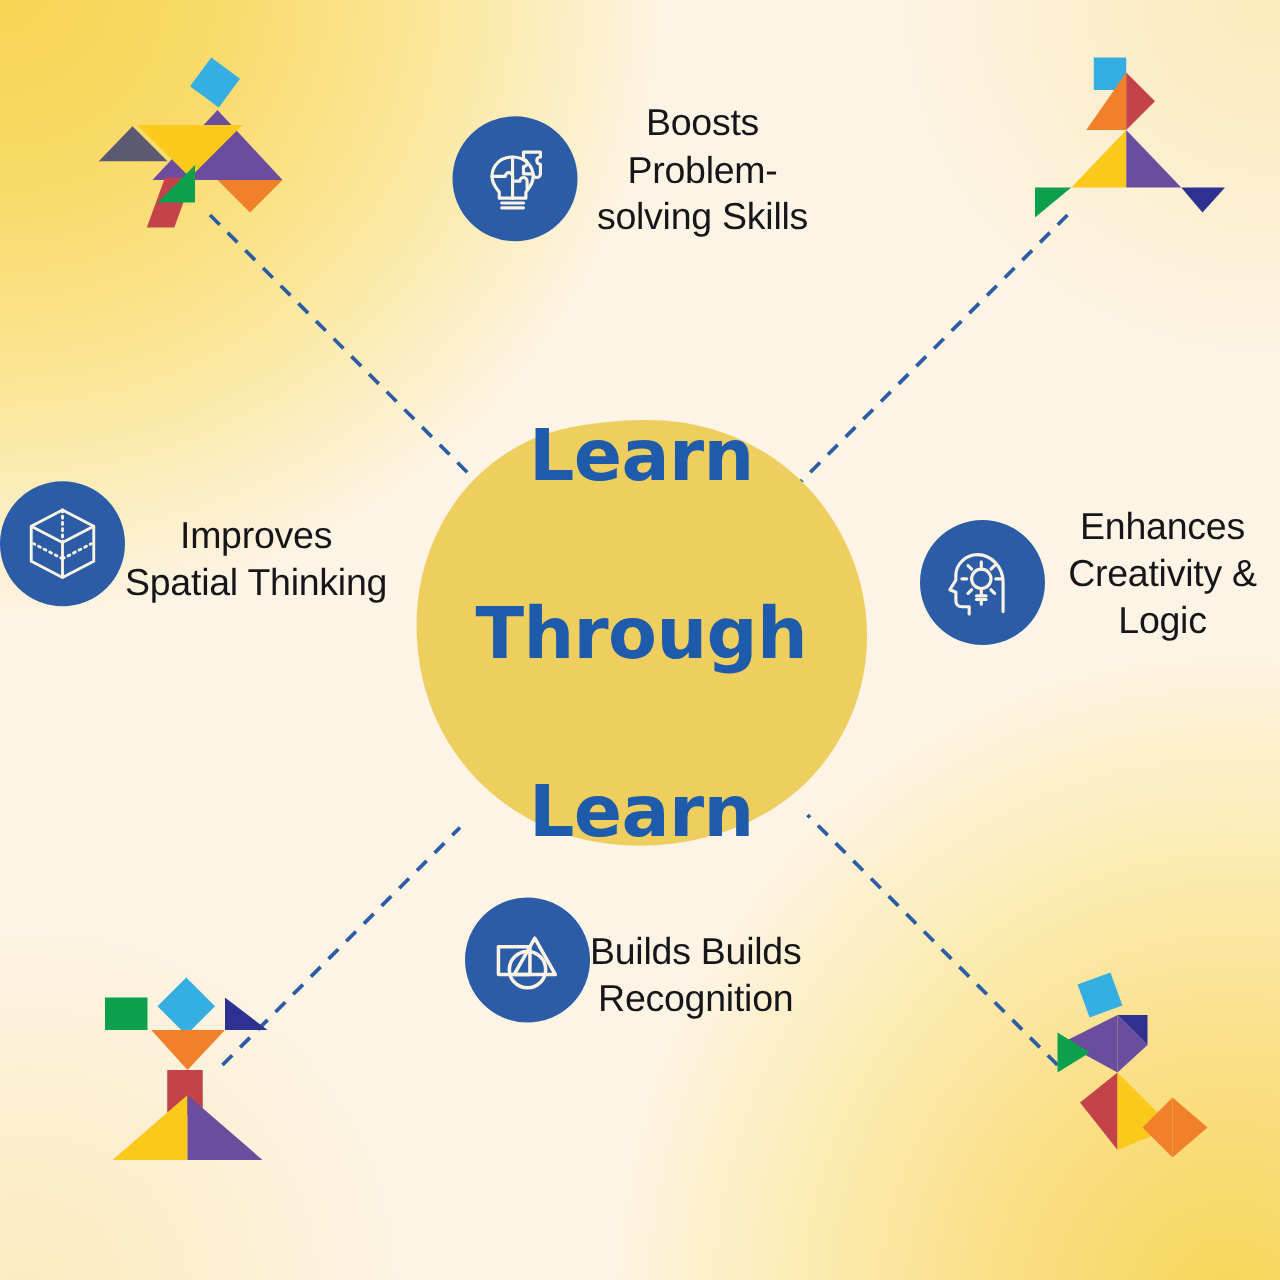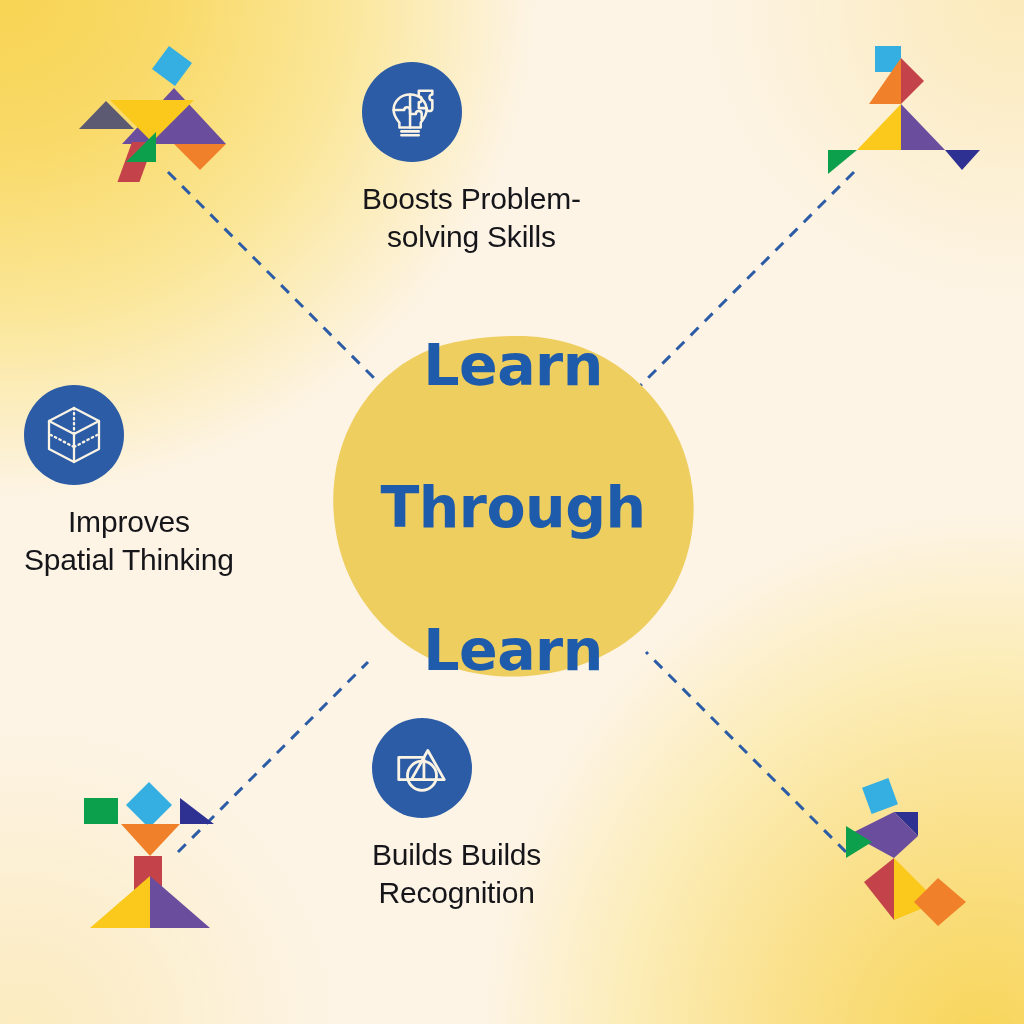--- a/index.html
+++ b/index.html
@@ -94,22 +94,22 @@
     line-height: 1.18;
     letter-spacing: -0.5px;
     user-select: none;
   }
   .blob-label span { display: block; }
 
   
   .node {
     position: absolute;
     display: flex;
-    flex-direction: column;
-    align-items: flex-start;
+    flex-direction: row;
+    align-items: flex-end;
   }
   .node-icon {
     width: 100px;
     height: 100px;
     border-radius: 50%;
     background: #2B5CA5;
     display: flex;
     align-items: center;
     justify-content: center;
     flex: none;
@@ -121,21 +121,21 @@
     font-family: "Liberation Sans", sans-serif;
     font-size: 30px;
     line-height: 1.25;
     white-space: pre-line;
     letter-spacing: -0.2px;
   }
 
   .node-top    { left: 362px;  top: 62px;  width: 300px; }
   .node-right  { left: 736px;  top: 385px; width: 288px; }
   .node-bottom { left: 372px;  top: 718px; width: 280px; }
-  .node-left   { left: 0px;    top: 385px; width: 322px; padding-left: 24px; }
+  .node-left   { left: 0px;    top: 385px; width: 322px; }
 
   
   .tangram { position: absolute; }
   .tg-tl { left: 74px;  top: 38px;  width: 152px; height: 144px; }
   .tg-tr { left: 828px; top: 38px;  width: 156px; height: 144px; }
   .tg-bl { left: 76px;  top: 772px; width: 152px; height: 156px; }
   .tg-br { left: 838px; top: 772px; width: 154px; height: 158px; }
 </style>
 </head>
 <body>
@@ -186,20 +186,36 @@
           <path d="M30 34 L36 34 C36 30 42 30 42 34 L42 40"></path>
           <path d="M39 10 L39 16 C43 16 43 22 39 22 L39 28 L47 28 C47 32 53 32 53 28 L53 20
                    C49 20 49 14 53 14 L53 10 Z"></path>
         </g>
       </svg>
     </div>
     <div class="node-label">Boosts Problem-
 solving Skills</div>
   </div>
 
+  <div class="node node-right">
+    <div class="node-icon">
+      <svg width="62" height="62" viewBox="0 0 64 64">
+        <g fill="none" stroke="#FBF3E4" stroke-width="2.6" stroke-linejoin="round" stroke-linecap="round">
+          <path d="M49 56 L49 32 C49 19 39 9 28 9 C18 9 10 17 10 26
+                   L10 30 L5 38 L10 40 L10 47 C10 50 12 52 15 52 L21 52 L21 58"></path>
+          <circle cx="31" cy="29" r="8"></circle>
+          <path d="M31 37 L31 42 M27 43 L35 43 M27 46 L35 46 M31 46 L31 50"></path>
+          <path d="M31 15 L31 19 M43 29 L47 29 M15 29 L19 29
+                   M39 21 L42 18 M23 21 L20 18 M39 38 L42 41 M23 38 L20 41"></path>
+        </g>
+      </svg>
+    </div>
+    <div class="node-label">Enhances
+Creativity &amp; Logic</div>
+  </div>
 
   <div class="node node-bottom">
     <div class="node-icon">
       <svg width="62" height="62" viewBox="0 0 64 64">
         <g fill="none" stroke="#FBF3E4" stroke-width="2.9" stroke-linejoin="round" stroke-linecap="round">
           <rect x="8" y="21" width="26" height="23"></rect>
           <path d="M38 14 L55 44 L21 44 Z"></path>
           <circle cx="32" cy="40" r="15"></circle>
         </g>
       </svg>

